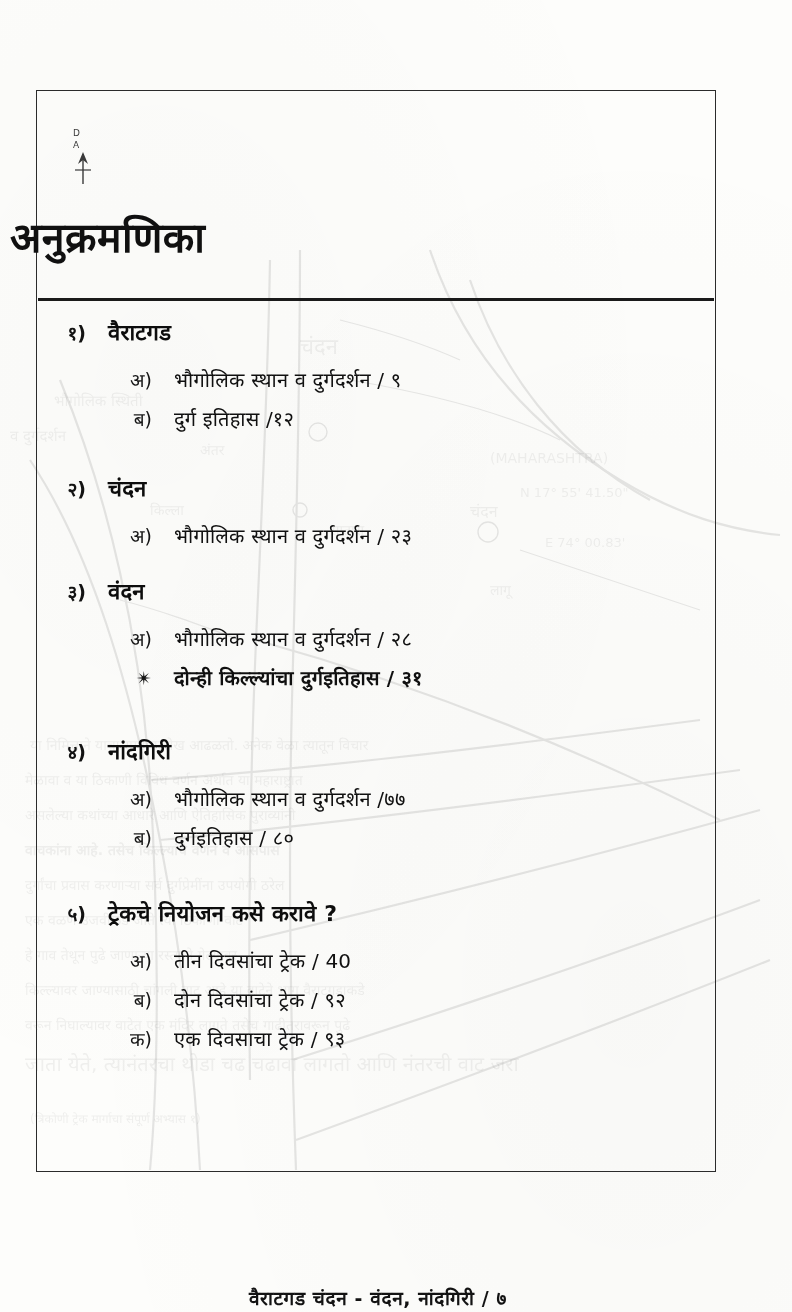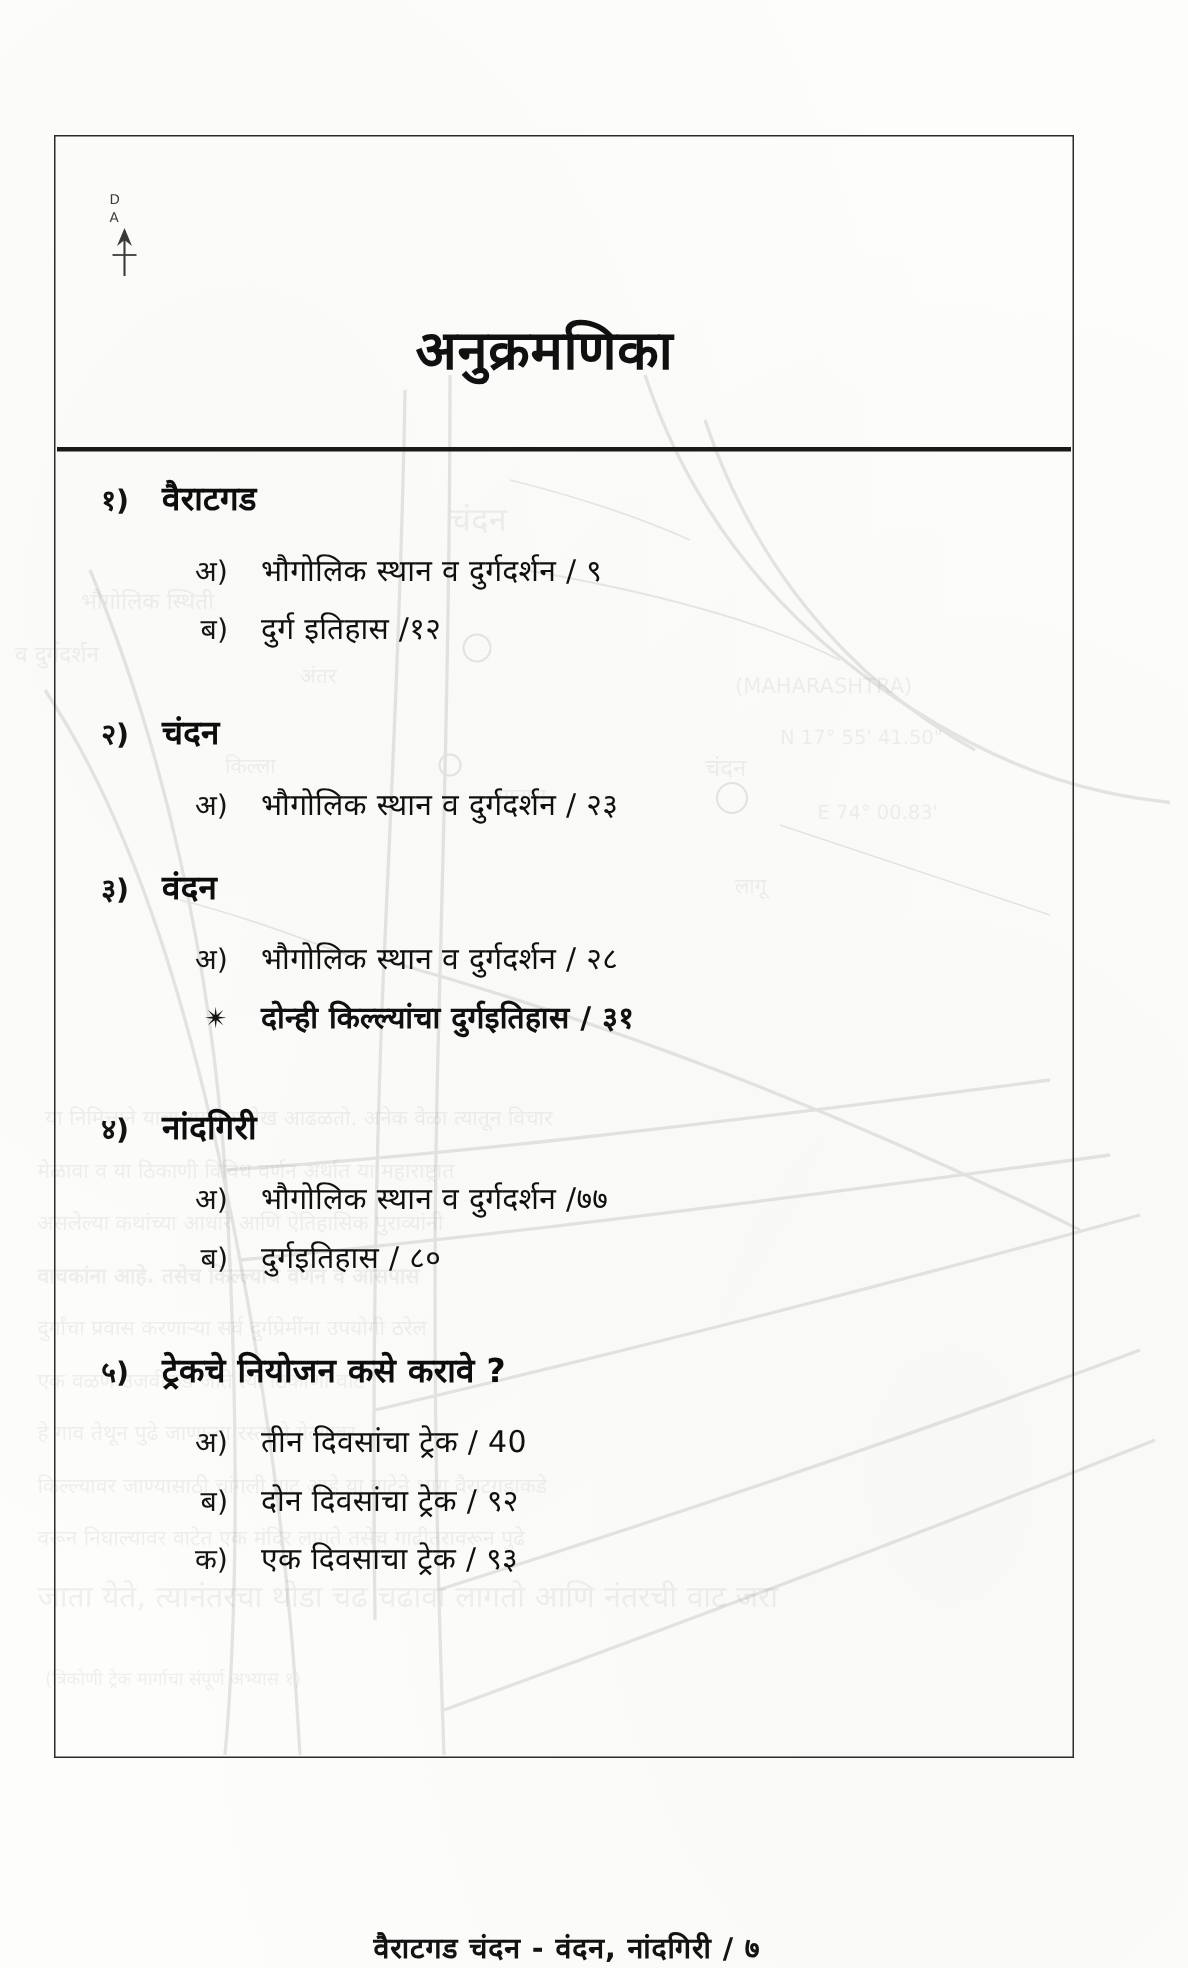--- a/index.html
+++ b/index.html
@@ -82,23 +82,23 @@
     width: 26px;
     height: 60px;
     color: #3a3a3a;
   }
 
   .doc-title {
     position: absolute;
     left: 0;
     right: 0;
     top: 118px;
-    text-align: center;
+    text-align: left;
     font-family: "DejaVu Sans", sans-serif;
-    font-size: 36px;
+    font-size: 41px;
     font-weight: 700;
     letter-spacing: 0.5px;
     color: #101010;
     text-indent: -26px;
   }
 
   .title-rule {
     position: absolute;
     left: 2px;
     right: 2px;

